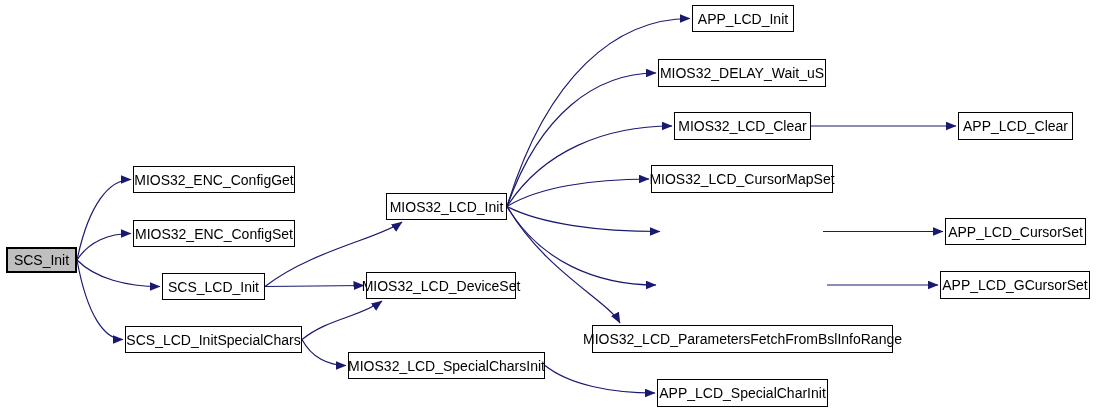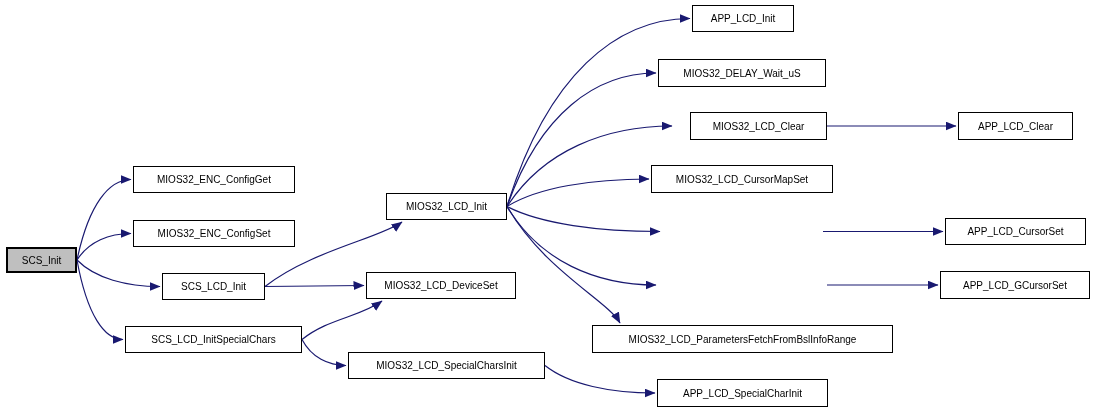--- a/index.html
+++ b/index.html
@@ -28,21 +28,21 @@
     width: 100%;
     height: 100%;
     z-index: 2;
   }
   .node {
     position: absolute;
     box-sizing: border-box;
     background: #ffffff;
     border: 1px solid #000000;
     color: #000000;
-    font-size: 10px;
+    font-size: 14px;
     text-align: center;
     display: flex;
     align-items: center;
     justify-content: center;
     white-space: nowrap;
     cursor: pointer;
   }
   .node.hl {
     background: #bfbfbf;
     border-width: 2px;
@@ -86,21 +86,21 @@
       <div class="node hl" style="left: 6px; top: 247px; width: 71px; height: 26px;">SCS_Init</div>
       <div class="node" style="left: 133px; top: 166px; width: 162px; height: 27px;">MIOS32_ENC_ConfigGet</div>
       <div class="node" style="left: 133px; top: 220px; width: 162px; height: 27px;">MIOS32_ENC_ConfigSet</div>
       <div class="node" style="left: 162px; top: 273px; width: 103px; height: 27px;">SCS_LCD_Init</div>
       <div class="node" style="left: 125px; top: 326px; width: 177px; height: 27px;">SCS_LCD_InitSpecialChars</div>
       <div class="node" style="left: 386px; top: 193px; width: 121px; height: 27px;">MIOS32_LCD_Init</div>
       <div class="node" style="left: 366px; top: 272px; width: 150px; height: 27px;">MIOS32_LCD_DeviceSet</div>
       <div class="node" style="left: 348px; top: 352px; width: 197px; height: 27px;">MIOS32_LCD_SpecialCharsInit</div>
       <div class="node" style="left: 692px; top: 5px; width: 102px; height: 27px;">APP_LCD_Init</div>
       <div class="node" style="left: 658px; top: 59px; width: 168px; height: 28px;">MIOS32_DELAY_Wait_uS</div>
-      <div class="node" style="left: 674px; top: 112px; width: 137px; height: 28px; margin-left: 16px;">MIOS32_LCD_Clear</div>
+      <div class="node" style="left: 674px; top: 112px; width: 137px; height: 28px;">MIOS32_LCD_Clear</div>
       <div class="node" style="left: 651px; top: 165px; width: 182px; height: 28px;">MIOS32_LCD_CursorMapSet</div>
       <div class="node" style="left: 592px; top: 325px; width: 301px; height: 28px;">MIOS32_LCD_ParametersFetchFromBslInfoRange</div>
       <div class="node" style="left: 657px; top: 379px; width: 171px; height: 28px;">APP_LCD_SpecialCharInit</div>
       <div class="node" style="left: 958px; top: 112px; width: 115px; height: 28px;">APP_LCD_Clear</div>
       <div class="node" style="left: 945px; top: 218px; width: 141px; height: 27px;">APP_LCD_CursorSet</div>
       <div class="node" style="left: 940px; top: 271px; width: 150px; height: 28px;">APP_LCD_GCursorSet</div>
     </div>
 </div>
 
 </body></html>

